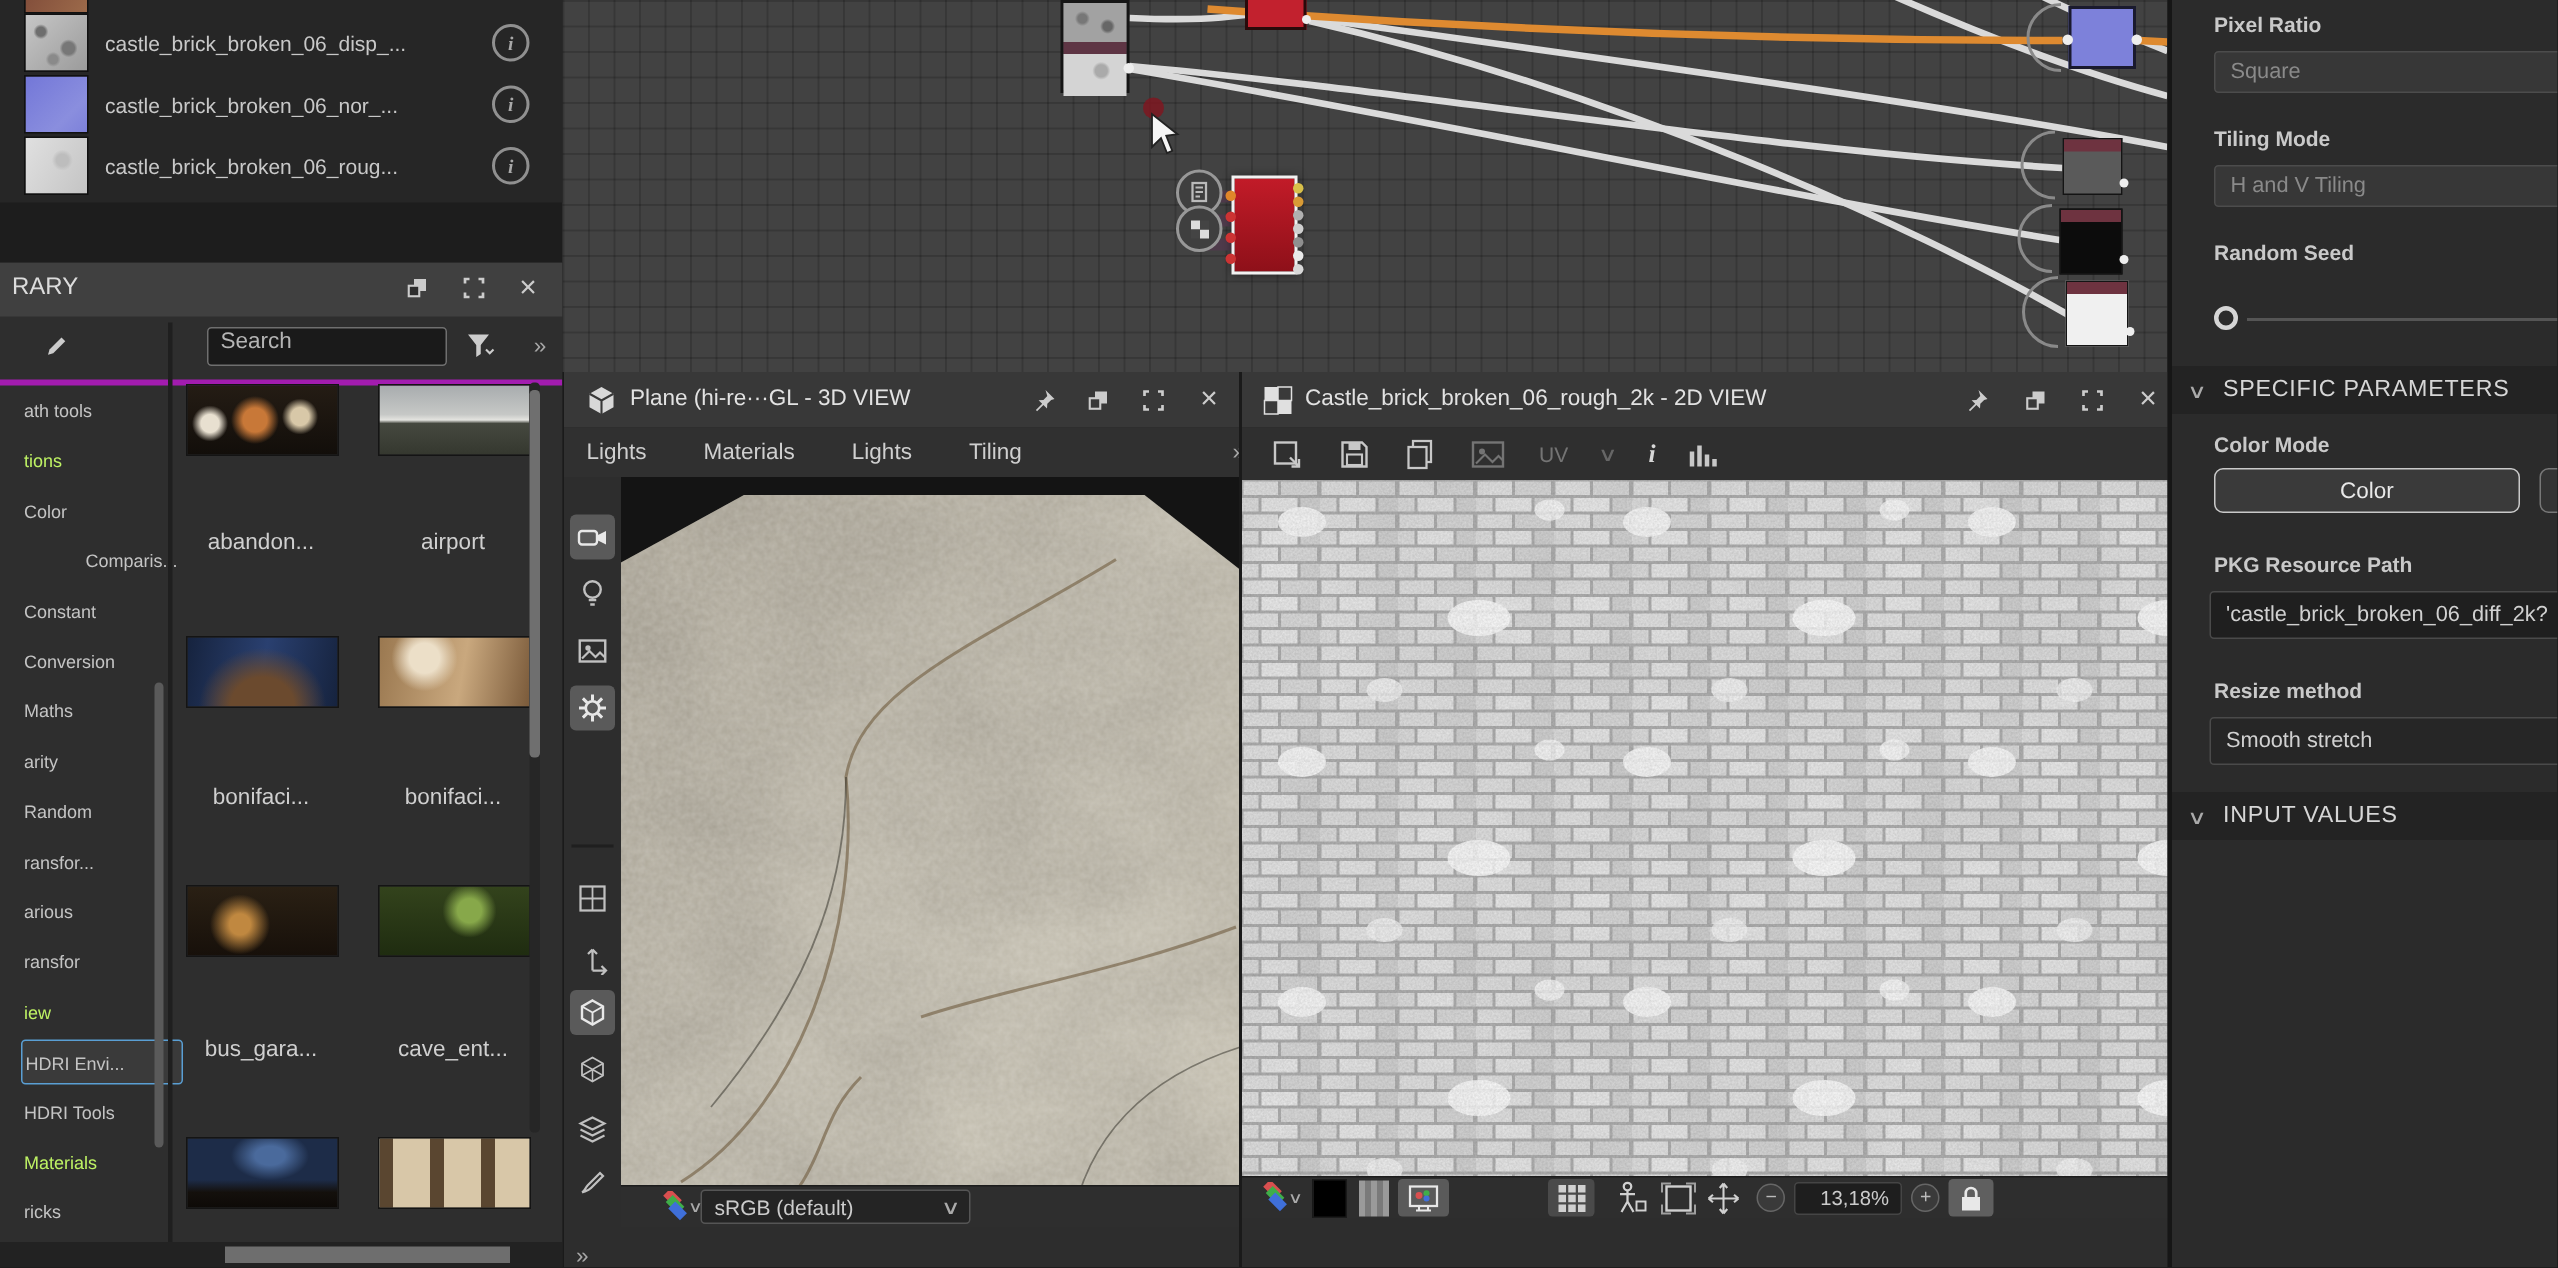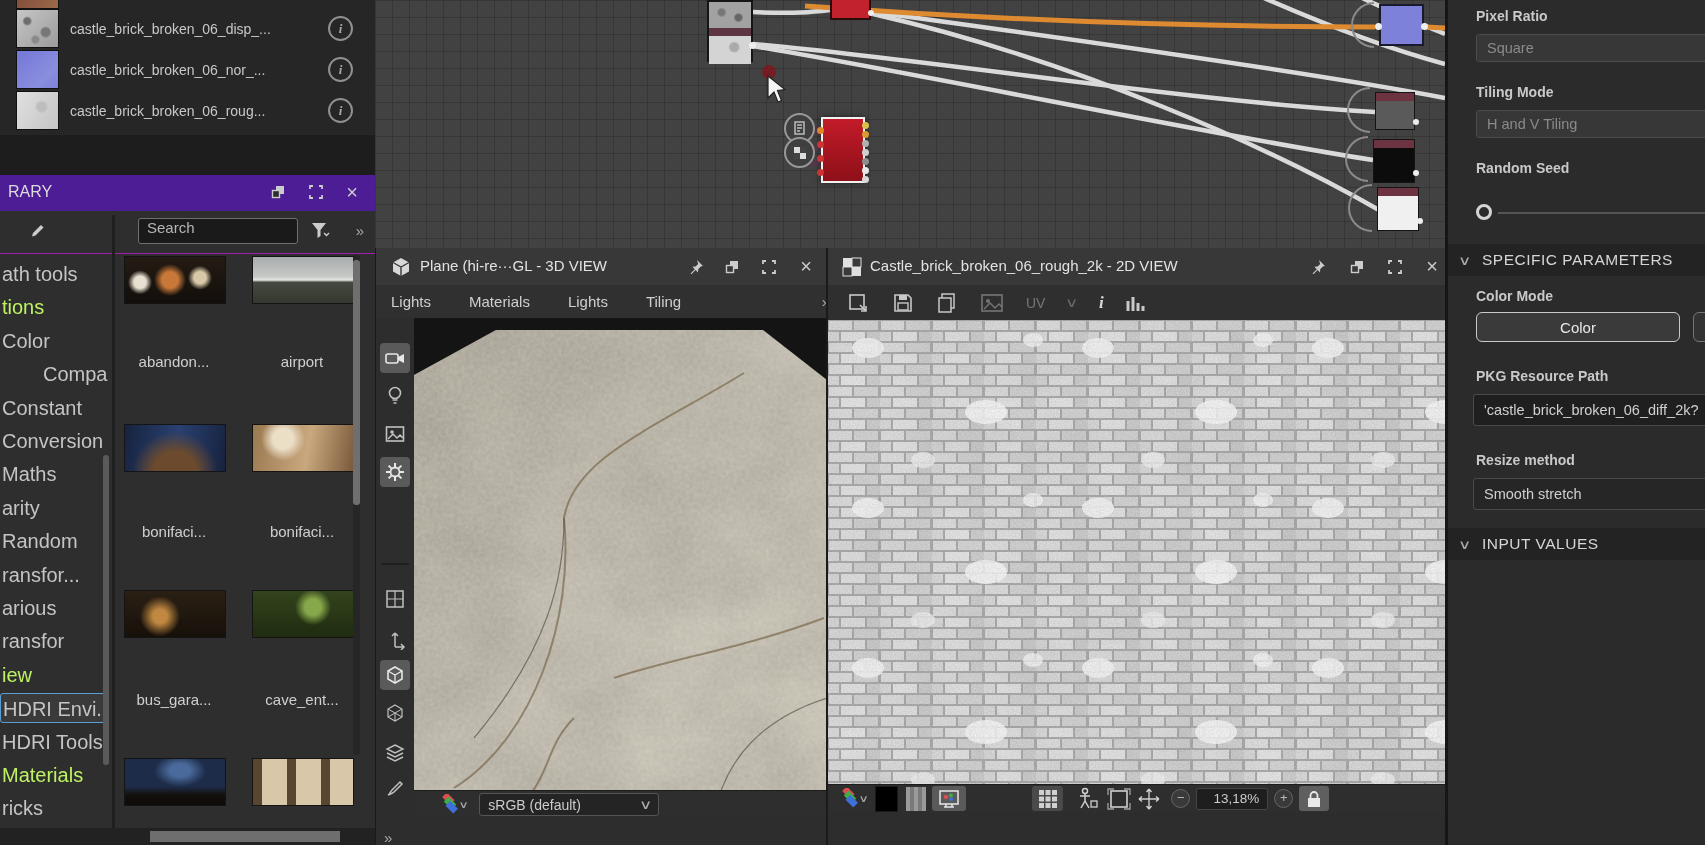--- a/index.html
+++ b/index.html
@@ -24,27 +24,27 @@
   .fname{margin-left:11px;flex:1;font-size:14px;color:#c8c8c8;white-space:nowrap;overflow:hidden;}
   .info{width:21px;height:21px;border-radius:50%;border:2px solid #909090;color:#a8a8a8;
         font:italic bold 13px "Liberation Serif",serif;display:flex;align-items:center;justify-content:center;margin-right:22px;}
   .look-disp{background:radial-gradient(circle at 25% 30%,#6e6e6e 3px,transparent 5px),radial-gradient(circle at 70% 60%,#777 4px,transparent 6px),radial-gradient(circle at 45% 80%,#8a8a8a 3px,transparent 5px),linear-gradient(135deg,#c6c6c6,#9b9b9b);}
   .look-normal{background:linear-gradient(135deg,#7377d8,#8a8ede 70%,#7d81da);}
   .look-rough{background:radial-gradient(circle at 60% 40%,#bdbdbd 4px,transparent 7px),linear-gradient(120deg,#e0e0e0,#c4c4c4);}
   .look-brown{background:linear-gradient(120deg,#7a4536,#9c6a4a);}
 
   
   #library{left:0;top:175px;width:375px;height:670px;background:#2e2e2e;overflow:hidden;}
-  #lib-head{position:absolute;left:0;top:0;width:375px;height:36px;background:#4c1d95;}
+  #lib-head{position:absolute;left:0;top:0;width:375px;height:36px;background:#404040;}
   #lib-title{position:absolute;left:8px;top:8px;font-size:16px;color:#dcdcdc;}
   .winbtn{position:absolute;top:5px;width:24px;height:24px;display:flex;align-items:center;justify-content:center;}
-  #lib-toolbar{position:absolute;left:0;top:36px;width:375px;height:42px;border-bottom:1px solid #a21caf;}
+  #lib-toolbar{position:absolute;left:0;top:36px;width:375px;height:42px;border-bottom:4px solid #a21caf;}
   #searchbox{position:absolute;left:138px;top:7px;width:160px;height:26px;background:#1a1a1a;border:1px solid #6f6f6f;border-radius:3px;color:#b5b5b5;font-size:15px;padding:0 8px;box-sizing:border-box;}
   #catcol{position:absolute;left:0;top:78px;width:112px;height:592px;}
-  .cat{position:absolute;left:0;width:108px;height:30px;line-height:30px;font-size:20px;color:#c4c4c4;padding-left:2px;white-space:nowrap;overflow:hidden;box-sizing:border-box;}
+  .cat{position:absolute;left:14px;width:108px;height:30px;line-height:30px;font-size:12px;color:#c4c4c4;padding-left:2px;white-space:nowrap;overflow:hidden;box-sizing:border-box;}
   .cat.bold{font-weight:normal;color:#bef264;}
   .cat.selected{border:1.5px solid #5a9fd4;border-radius:3px;background:#3a3a3a;}
   #catdivider{position:absolute;left:112px;top:40px;width:3px;height:630px;background:#1f1f1f;}
   #thumbarea{position:absolute;left:115px;top:78px;width:260px;height:575px;}
   .lthumb{position:absolute;width:100px;height:46px;border:1px solid #141414;}
   .llabel{position:absolute;width:120px;text-align:center;font-size:15px;color:#cfcfcf;white-space:nowrap;overflow:hidden;}
   #vscroll{position:absolute;left:353px;top:80px;width:7px;height:500px;background:#262626;border-radius:3px;}
   #vscroll-thumb{position:absolute;left:0;top:5px;width:7px;height:245px;background:#6f6f6f;border-radius:3px;}
   #catscroll{position:absolute;left:103px;top:280px;width:6px;height:310px;background:#5a5a5a;border-radius:3px;}
   #hscroll{position:absolute;left:0;top:653px;width:375px;height:17px;background:#222;}
@@ -66,21 +66,21 @@
 
   
   #view3d{left:375px;top:248px;width:451px;height:597px;border-left:1px solid #1a1a1a;}
   #menubar3d{position:absolute;left:0;top:37px;width:451px;height:33px;background:#303030;display:flex;align-items:center;gap:38px;padding-left:15px;}
   #toolcol{position:absolute;left:0;top:70px;width:38px;height:527px;background:#2d2d2d;}
   .tbtn{position:absolute;left:4px;width:30px;height:30px;border-radius:4px;display:flex;align-items:center;justify-content:center;}
   .tbtn.active{background:#5a5a5a;}
   #viewport3d{position:absolute;left:38px;top:70px;width:413px;height:500px;background:#141414;overflow:hidden;}
   #plane{position:absolute;left:0;top:0;width:413px;height:500px;clip-path:polygon(0 57px,82px 12px,349px 12px,413px 62px,413px 500px,0 500px);}
   .bbar{position:absolute;left:0;right:0;bottom:0;height:27px;background:#2e2e2e;border-top:1px solid #1c1c1c;display:flex;align-items:center;}
-  #srgbselect{width:180px;height:23px;background:#242424;border:1px solid #555;border-radius:3px;display:flex;align-items:center;justify-content:space-between;padding:0 8px;box-sizing:border-box;font-size:14px;color:#ccc;margin-left:12px;}
+  #srgbselect{width:180px;height:23px;background:#242424;border:1px solid #555;border-radius:3px;display:flex;align-items:center;justify-content:space-between;padding:0 8px;box-sizing:border-box;font-size:14px;color:#ccc;}
   .morechev{color:#a8a8a8;font-size:15px;}
 
   
   #view2d{left:826px;top:248px;width:619px;height:597px;border-left:2px solid #1a1a1a;}
   #toolbar2d{position:absolute;left:0;top:37px;width:619px;height:35px;background:#2f2f2f;display:flex;align-items:center;gap:22px;padding-left:20px;border-bottom:1px solid #1e1e1e;}
   #viewport2d{position:absolute;left:0;top:72px;width:619px;height:492px;overflow:hidden;background:#cfcfcf;}
   .grayed{opacity:.45;}
   .tile{height:25px;border-radius:3px;display:flex;align-items:center;justify-content:center;}
   .tile.lit{background:#5a5a5a;}
   #zoombox{width:72px;height:22px;background:#1e1e1e;border:1px solid #454545;border-radius:3px;color:#ccc;font-size:13.5px;display:flex;align-items:center;justify-content:flex-end;padding-right:8px;box-sizing:border-box;}

